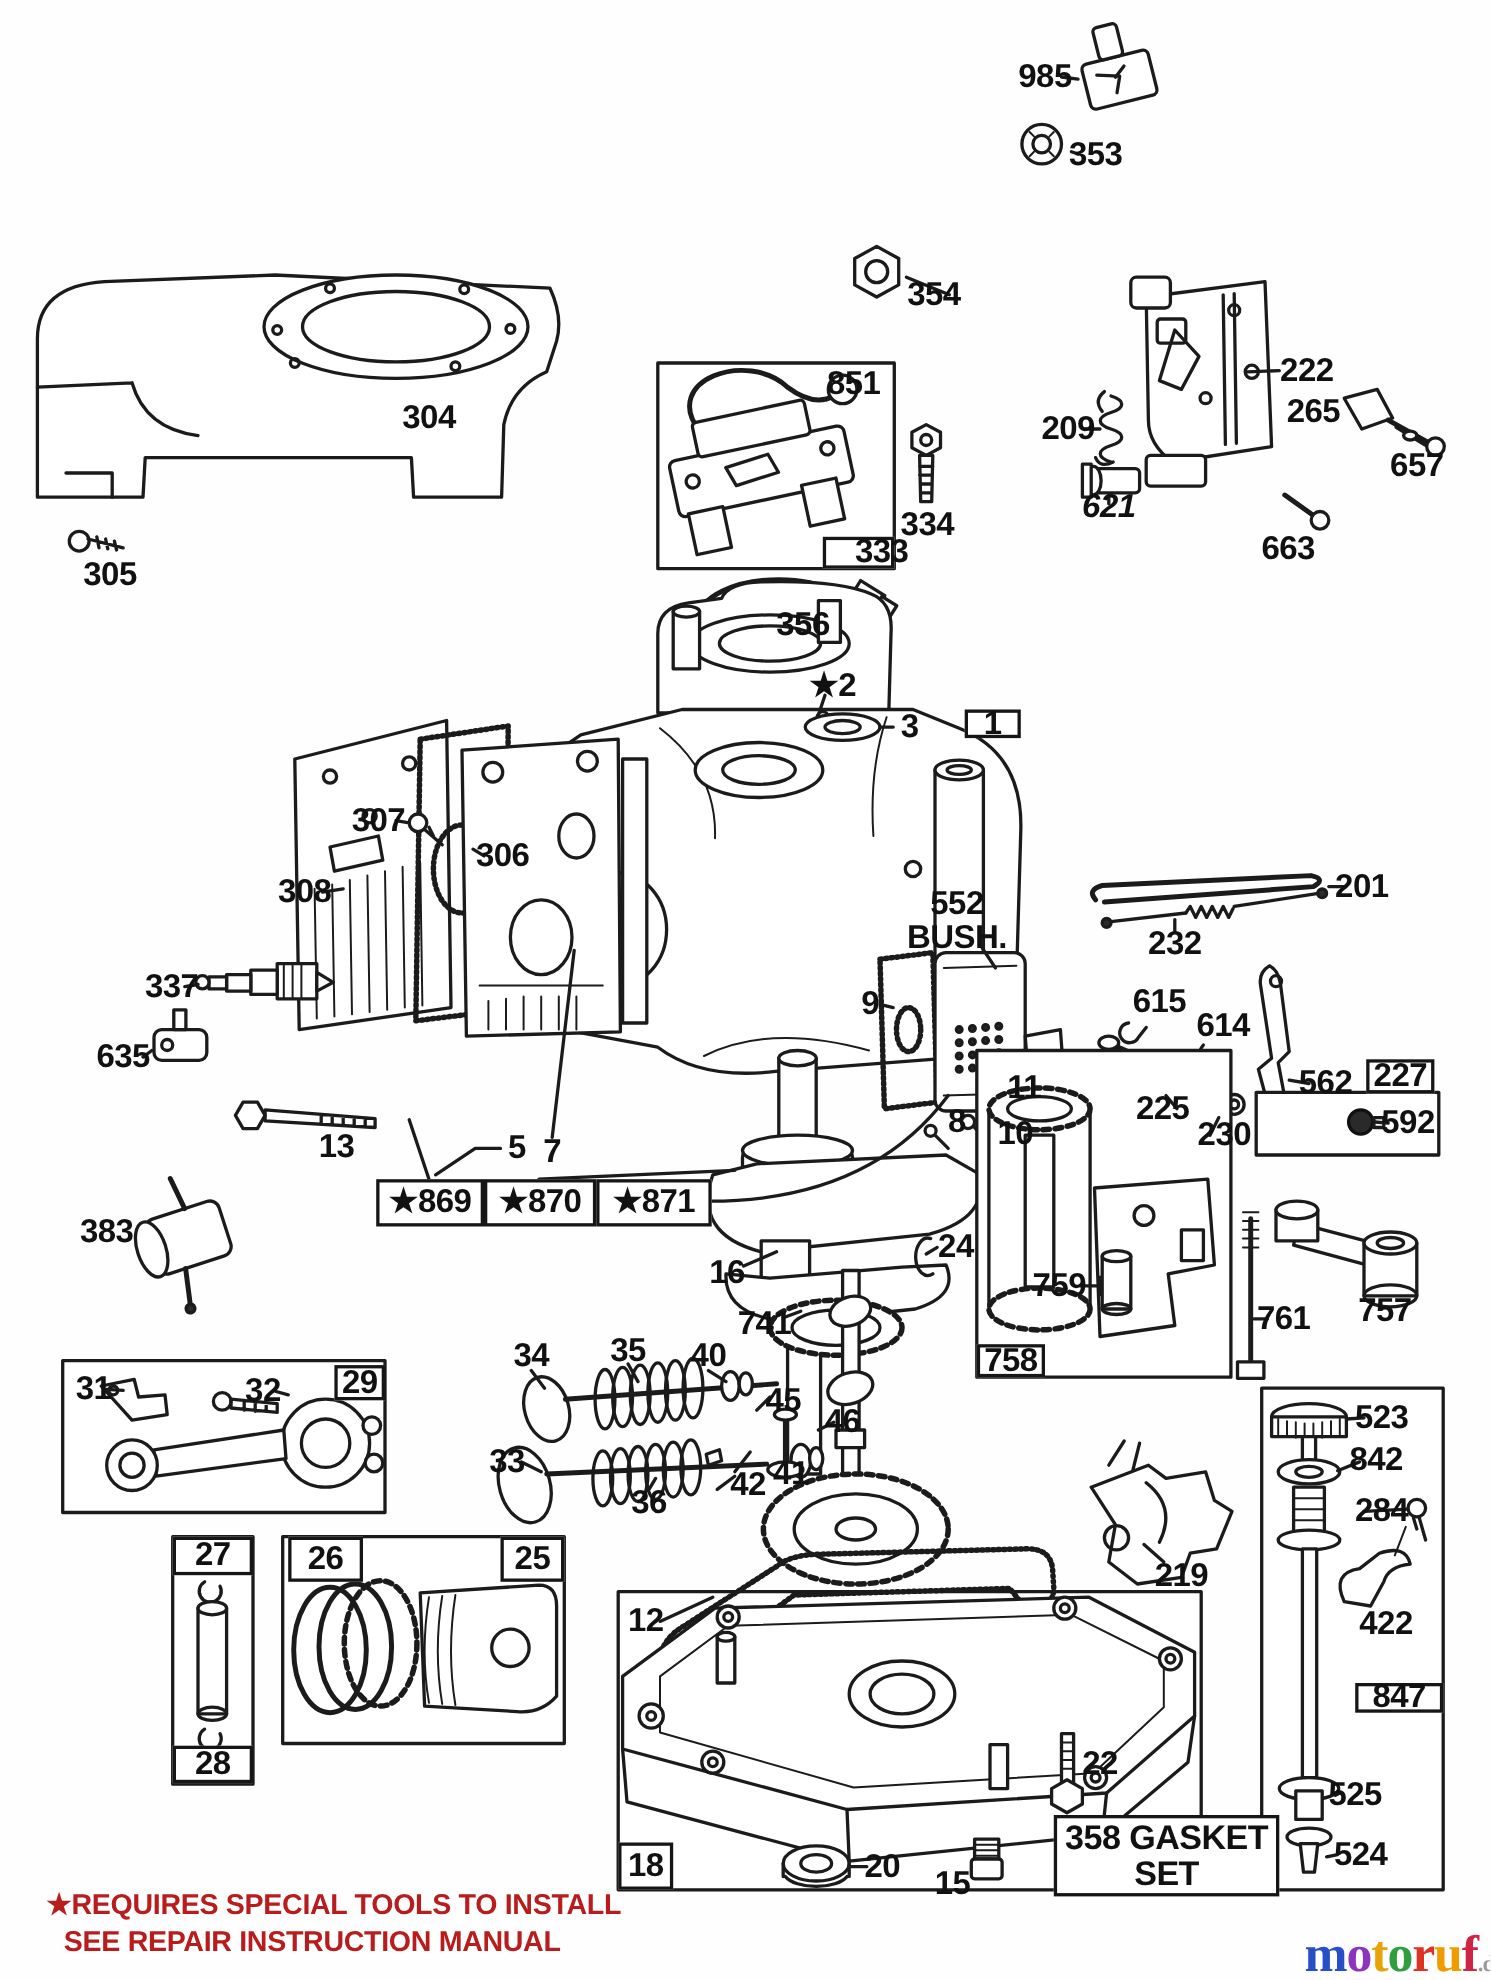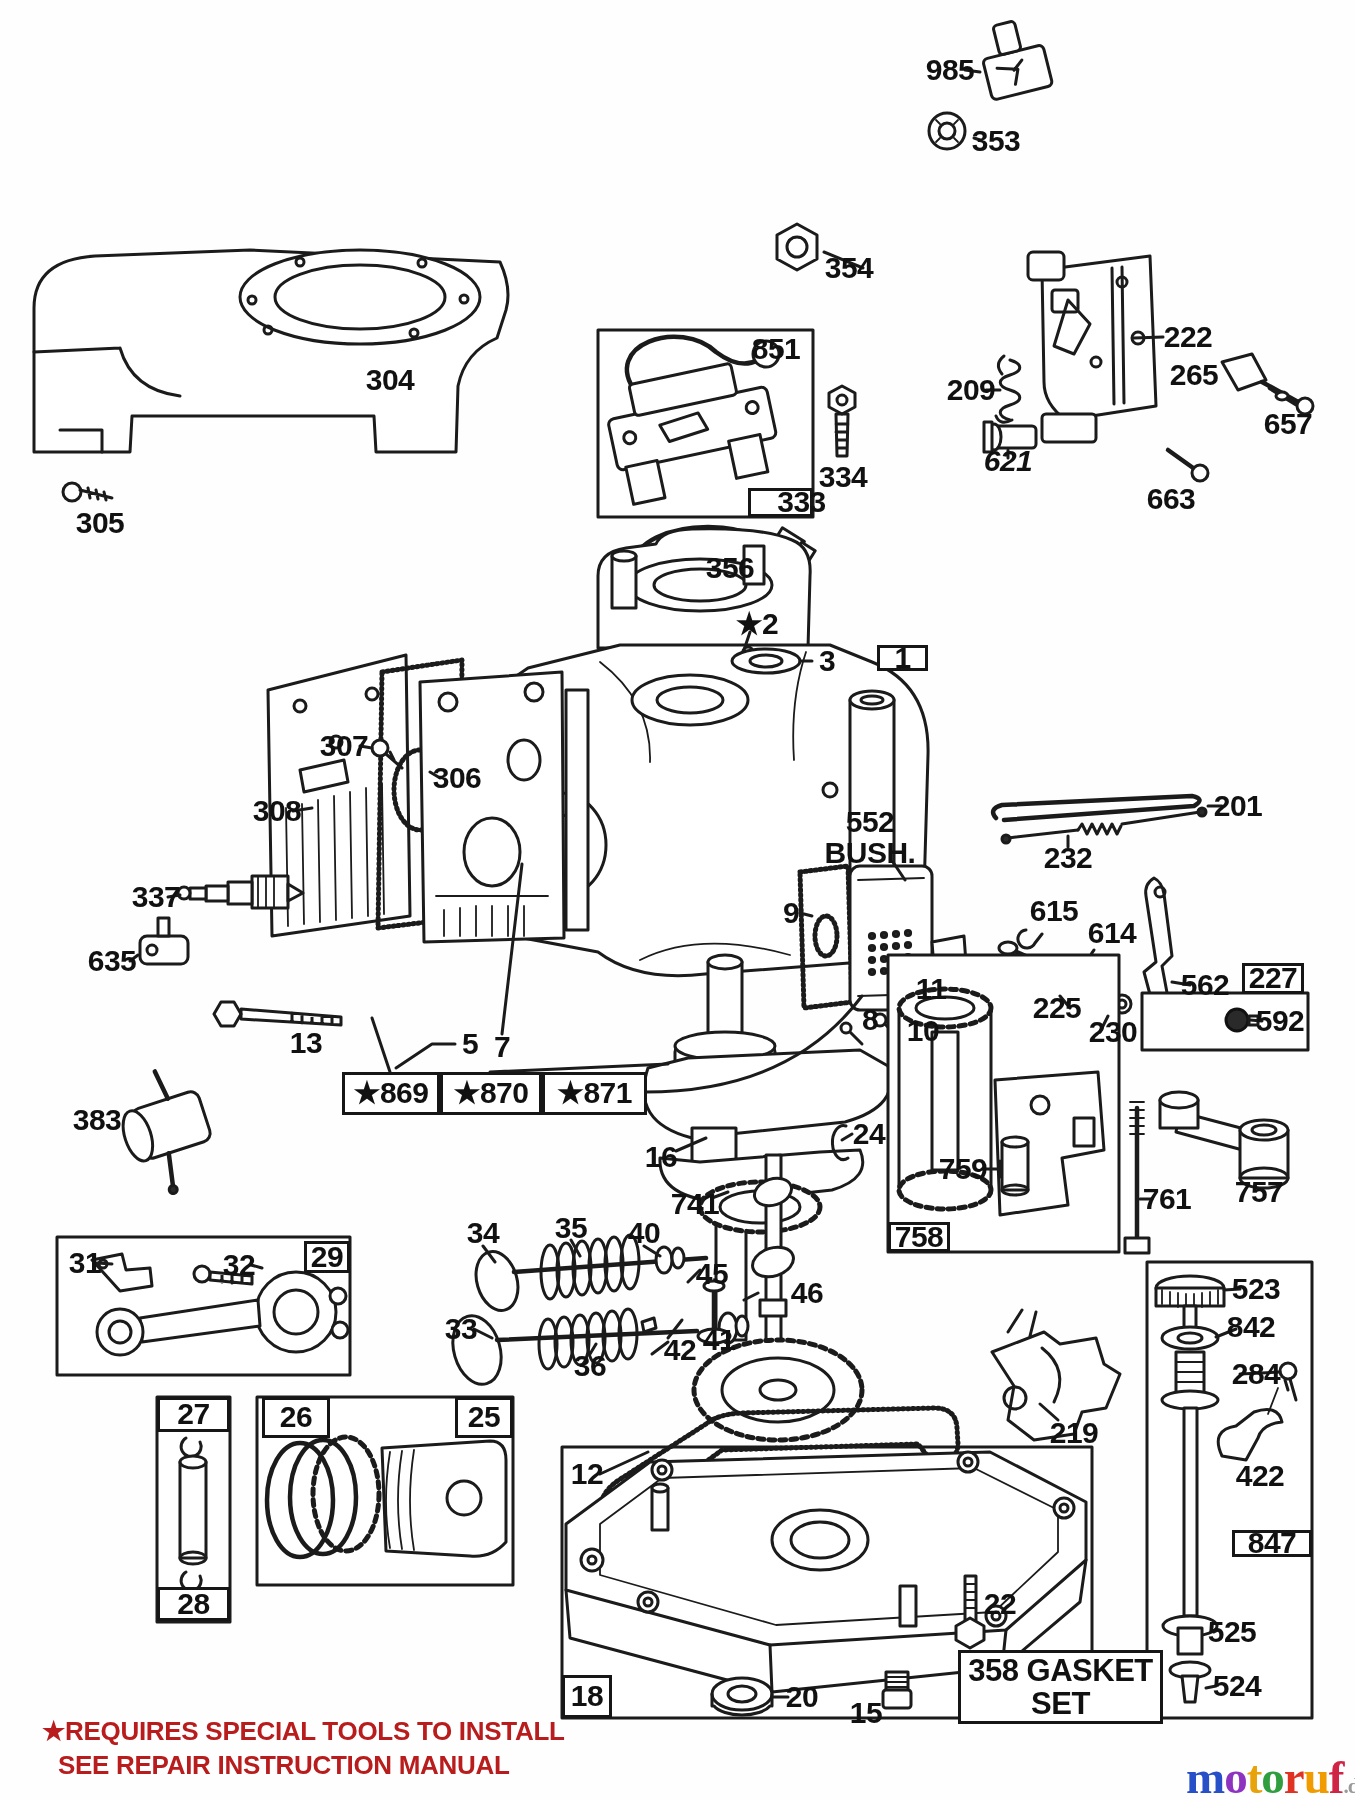--- a/index.html
+++ b/index.html
@@ -600,21 +600,21 @@
       <div class="plbl" style="left: 1167px; top: 1199px;">761</div>
       <div class="plbl" style="left: 1259px; top: 1192px;">757</div>
       <div class="plbl" style="left: 483px; top: 1233px;">34</div>
       <div class="plbl" style="left: 571px; top: 1228px;">35</div>
       <div class="plbl" style="left: 644px; top: 1233px;">40</div>
       <div class="plbl" style="left: 712px; top: 1274px;">45</div>
       <div class="plbl" style="left: 461px; top: 1329px;">33</div>
       <div class="plbl" style="left: 590px; top: 1366px;">36</div>
       <div class="plbl" style="left: 680px; top: 1350px;">42</div>
       <div class="plbl" style="left: 719px; top: 1340px;">41</div>
-      <div class="plbl" style="left: 807px; top: 1293px; text-align: center;">46</div>
+      <div class="plbl" style="left: 766px; top: 1293px; text-align: center;">46</div>
       <div class="plbl" style="left: 85px; top: 1263px;">31</div>
       <div class="plbl" style="left: 239px; top: 1265px;">32</div>
       <div class="plbl" style="left: 587px; top: 1474px;">12</div>
       <div class="plbl" style="left: 1074px; top: 1433px;">219</div>
       <div class="plbl" style="left: 1260px; top: 1476px;">422</div>
       <div class="plbl" style="left: 1256px; top: 1289px;">523</div>
       <div class="plbl" style="left: 1251px; top: 1327px;">842</div>
       <div class="plbl" style="left: 1256px; top: 1374px;">284</div>
       <div class="plbl" style="left: 1232px; top: 1632px;">525</div>
       <div class="plbl" style="left: 1237px; top: 1686px;">524</div>

